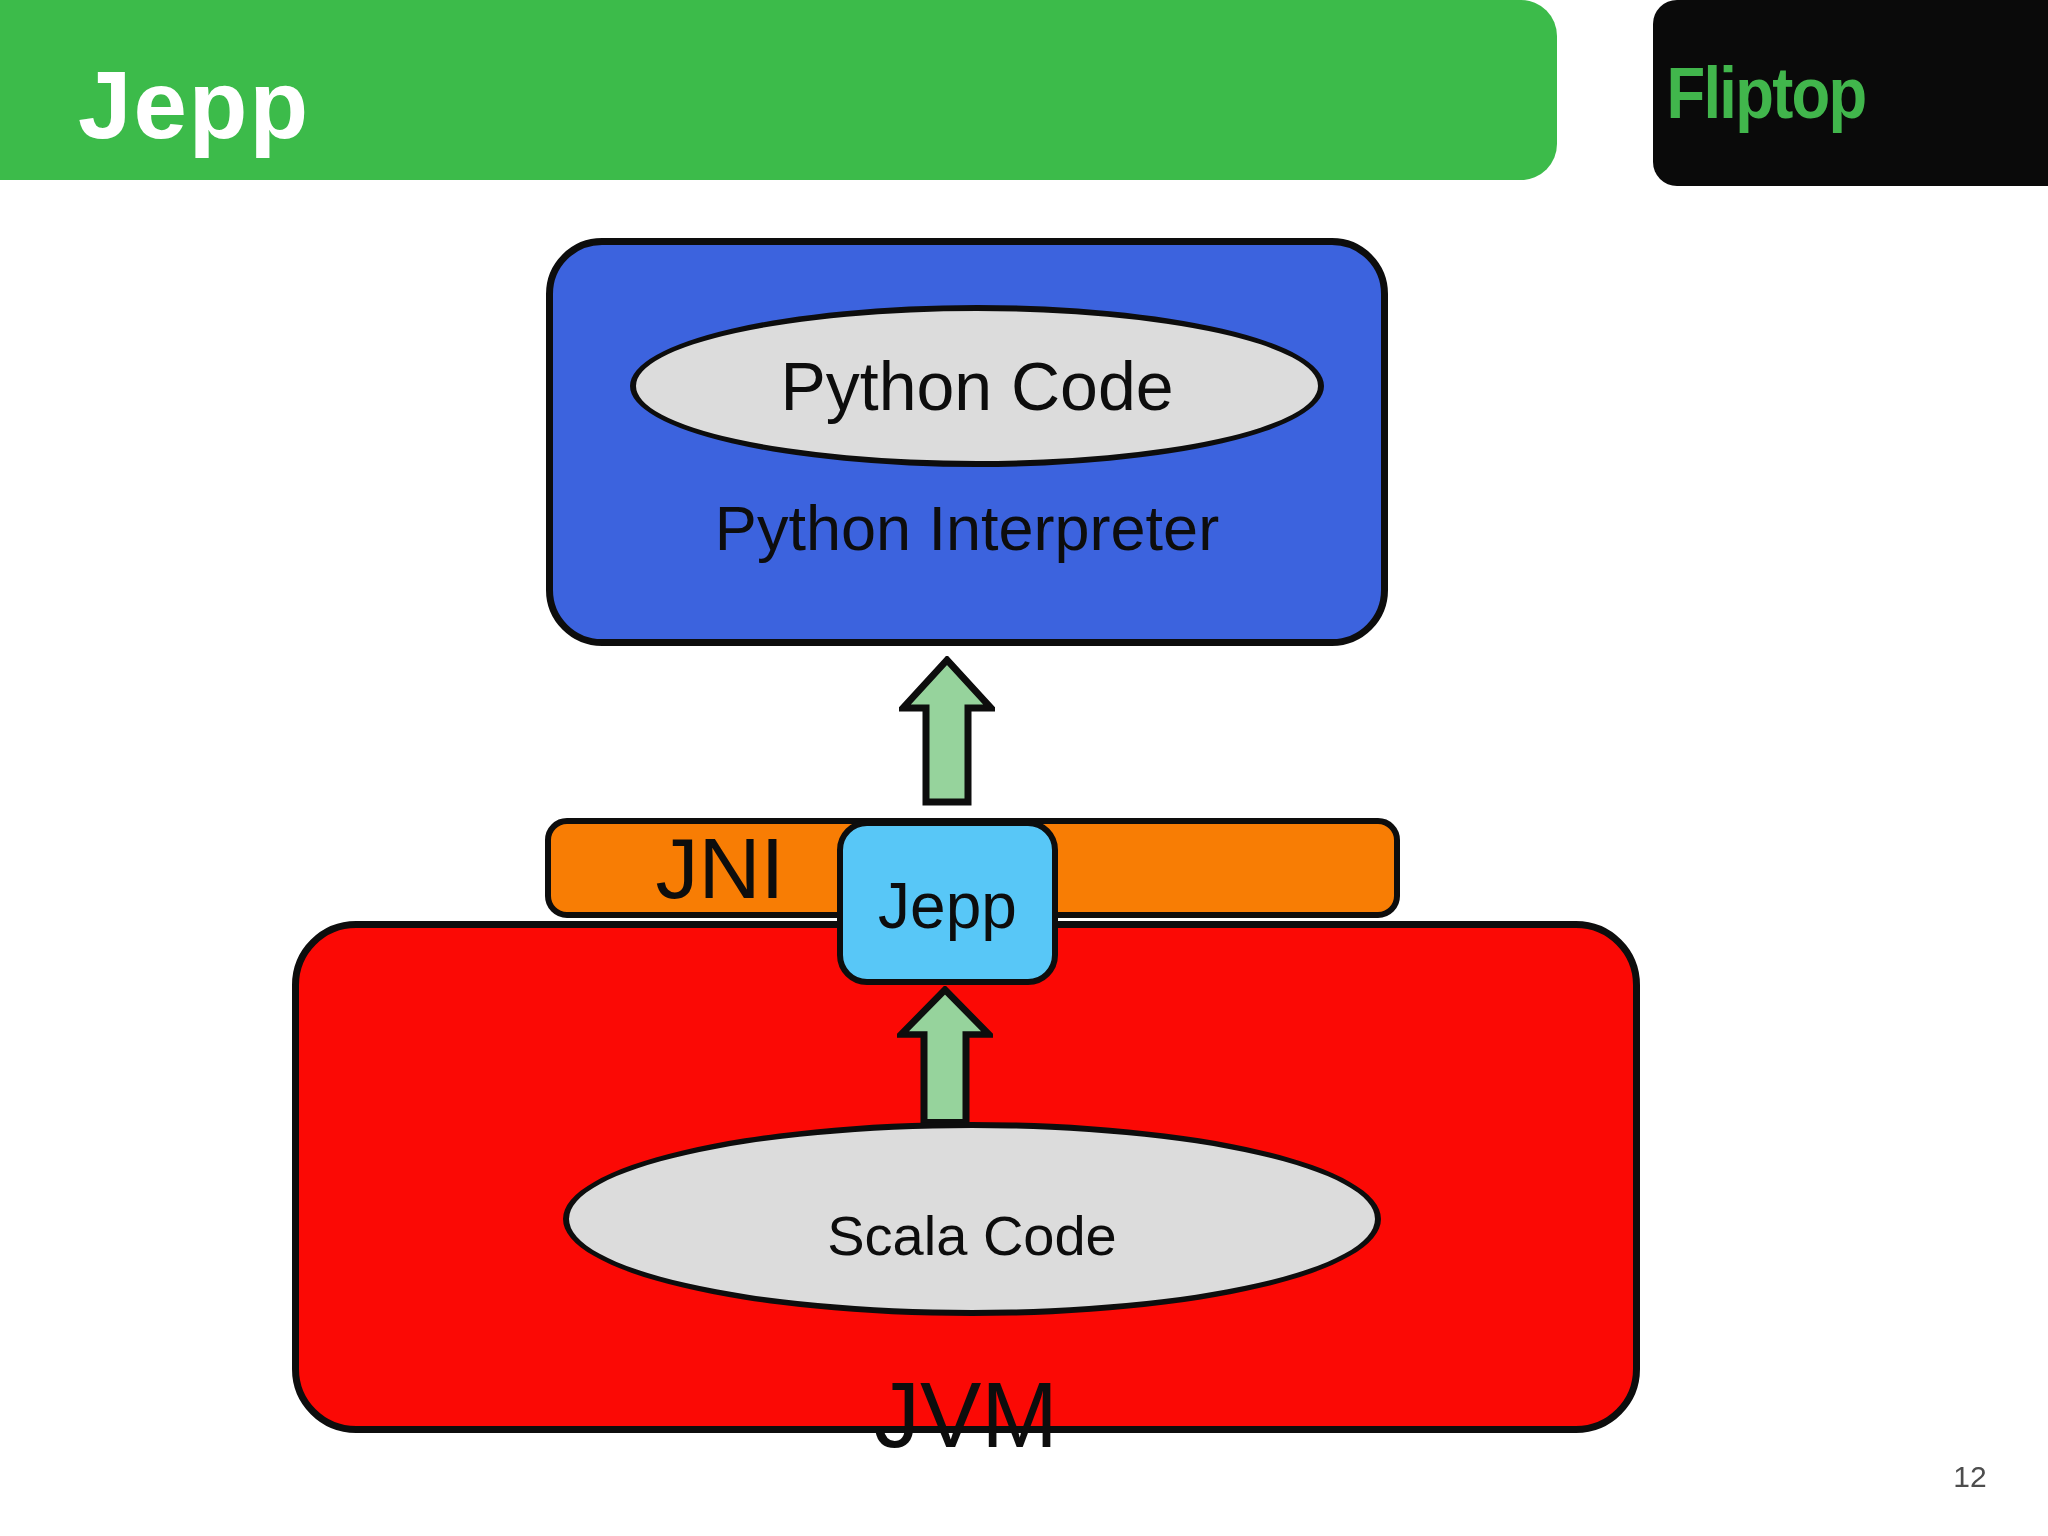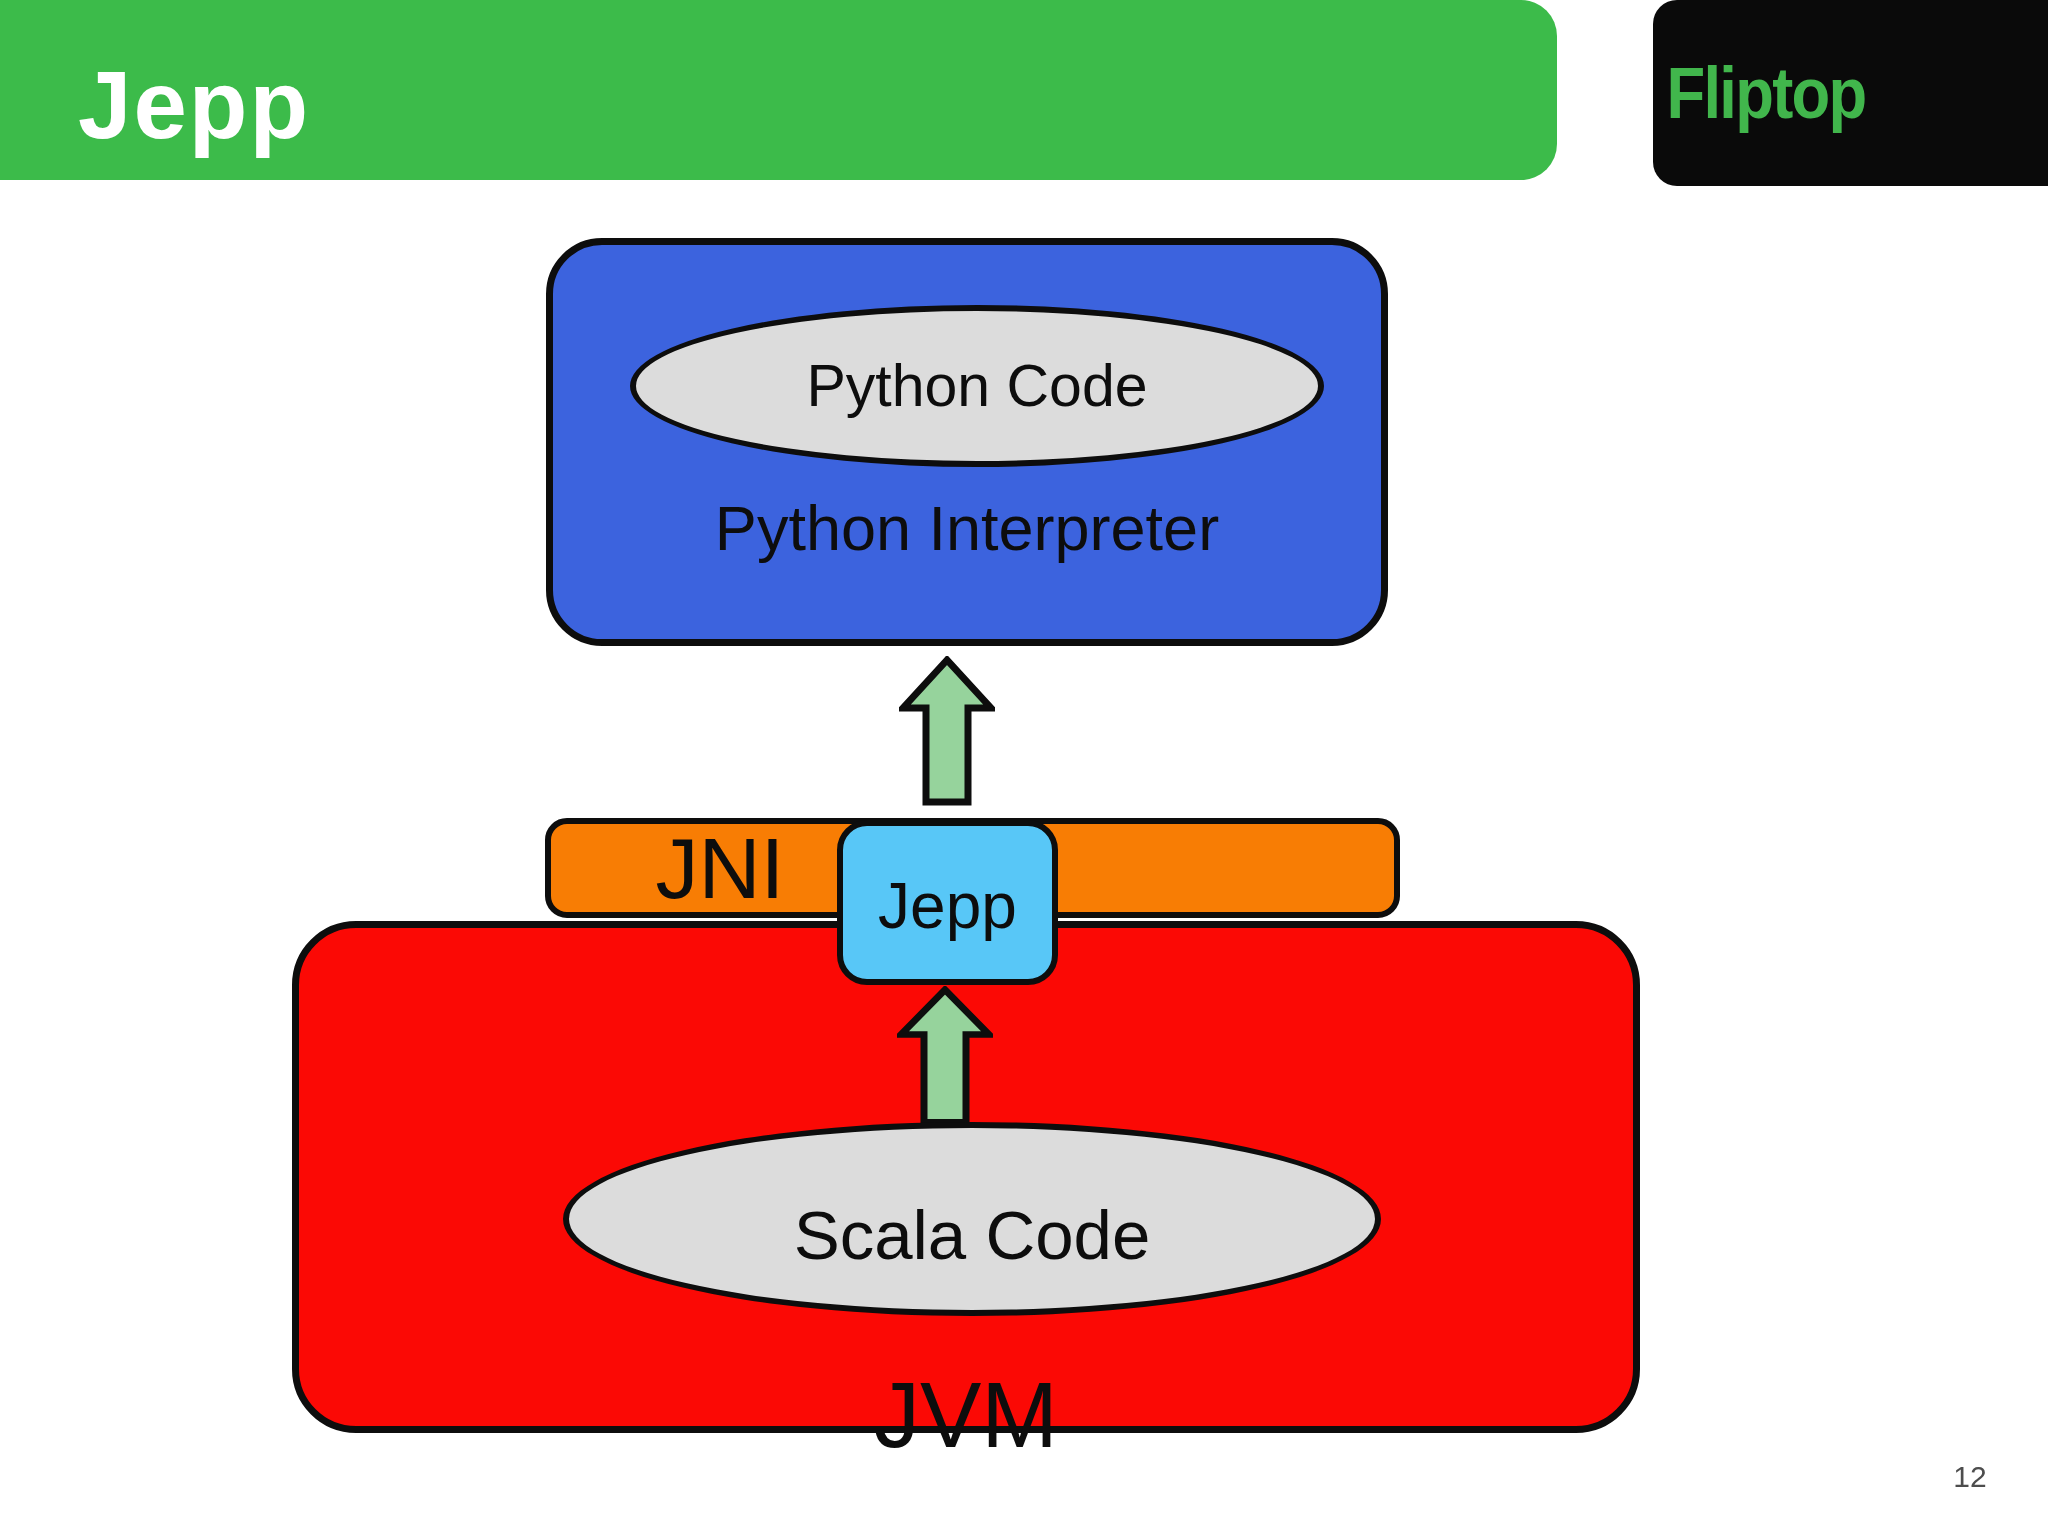--- a/index.html
+++ b/index.html
@@ -56,21 +56,21 @@
   }
   .python-ellipse {
     left: 630px; top: 305px;
     width: 694px; height: 162px;
     background: var(--ellipse_gray);
     border: 6px solid var(--outline);
     border-radius: 50%;
     box-sizing: border-box;
     display: flex; align-items: center; justify-content: center;
   }
-  .python-code-label { font-size: 59px; color: var(--outline); }
+  .python-code-label { font-size: 68px; color: var(--outline); }
   .python-interpreter-label {
     left: 546px; top: 488px;
     width: 842px; height: 80px;
     display: flex; align-items: center; justify-content: center;
     font-size: 63px; color: var(--outline);
   }
 
   .jni-bar {
     left: 545px; top: 818px;
     width: 855px; height: 100px;
@@ -96,21 +96,21 @@
   }
   .scala-ellipse {
     left: 563px; top: 1122px;
     width: 818px; height: 194px;
     background: var(--ellipse_gray);
     border: 6px solid var(--outline);
     border-radius: 50%;
     box-sizing: border-box;
     display: flex; align-items: center; justify-content: center;
   }
-  .scala-code-label { font-size: 69px; color: var(--outline); margin-top: 32px; }
+  .scala-code-label { font-size: 56px; color: var(--outline); margin-top: 32px; }
   .jvm-label {
     left: 292px; top: 1340px;
     width: 1348px; height: 95px;
     display: flex; align-items: center; justify-content: center;
     font-size: 92px; color: var(--outline); margin-top: 28px;
   }
 
   .jepp-box {
     left: 837px; top: 820px;
     width: 221px; height: 165px;

